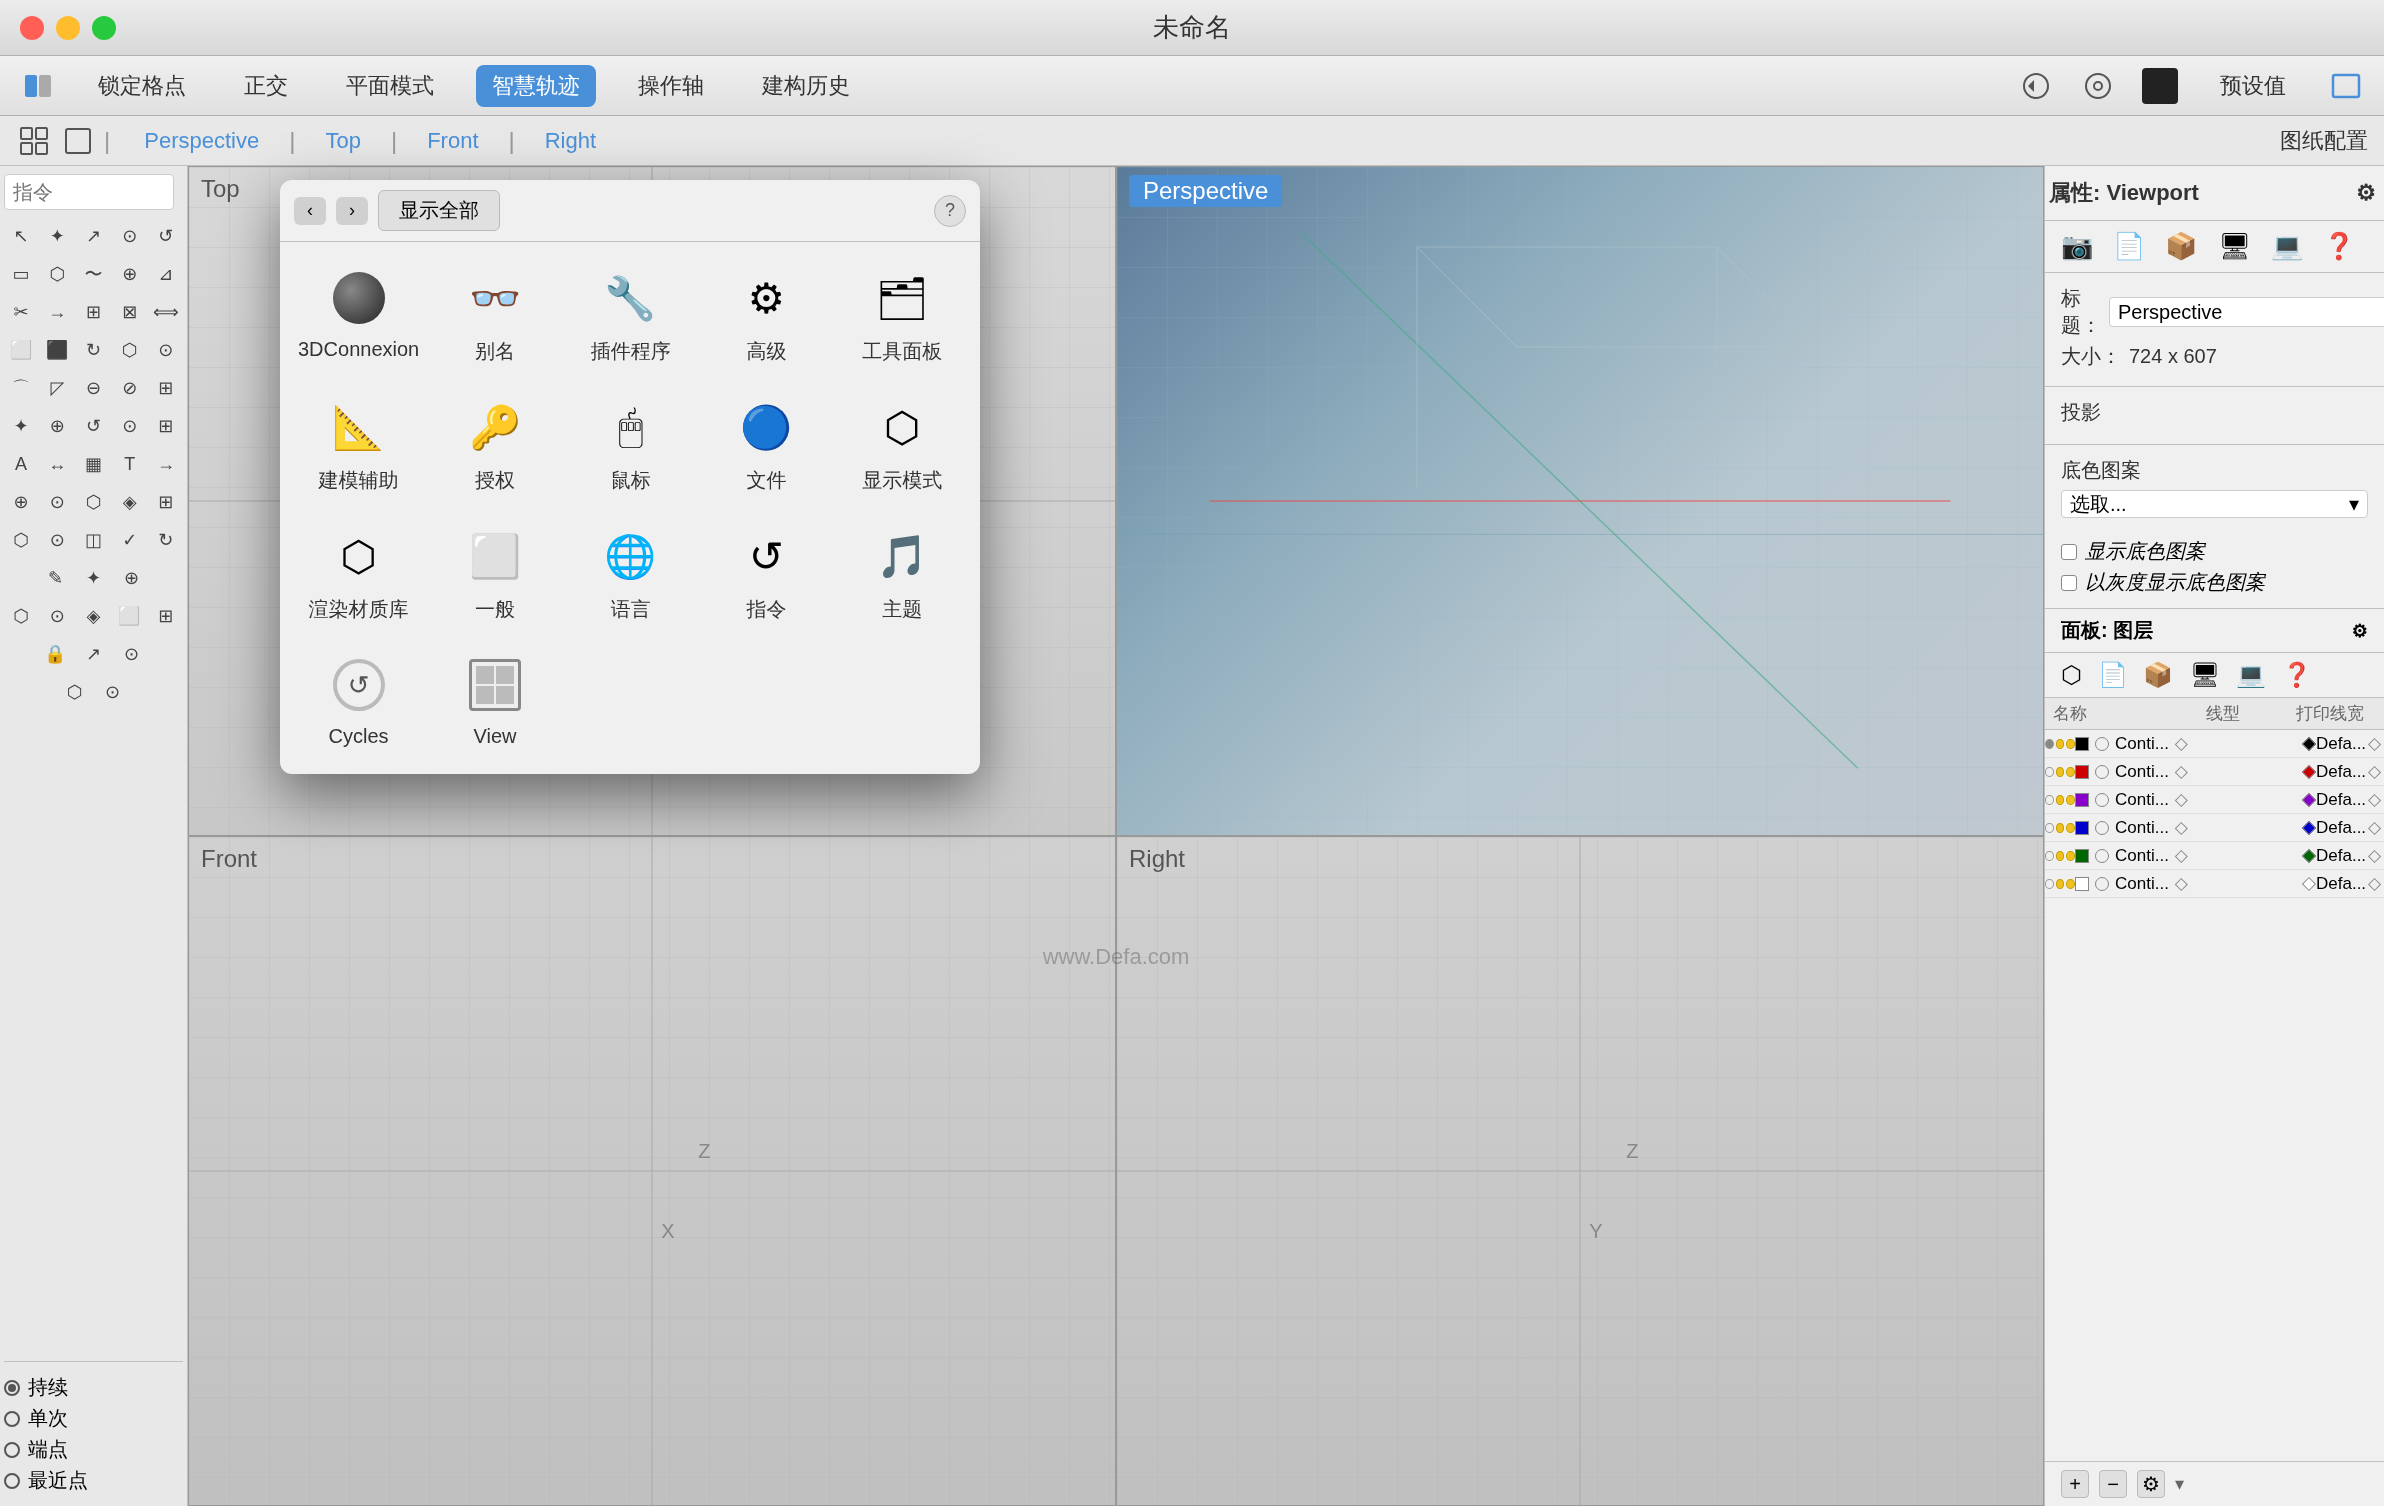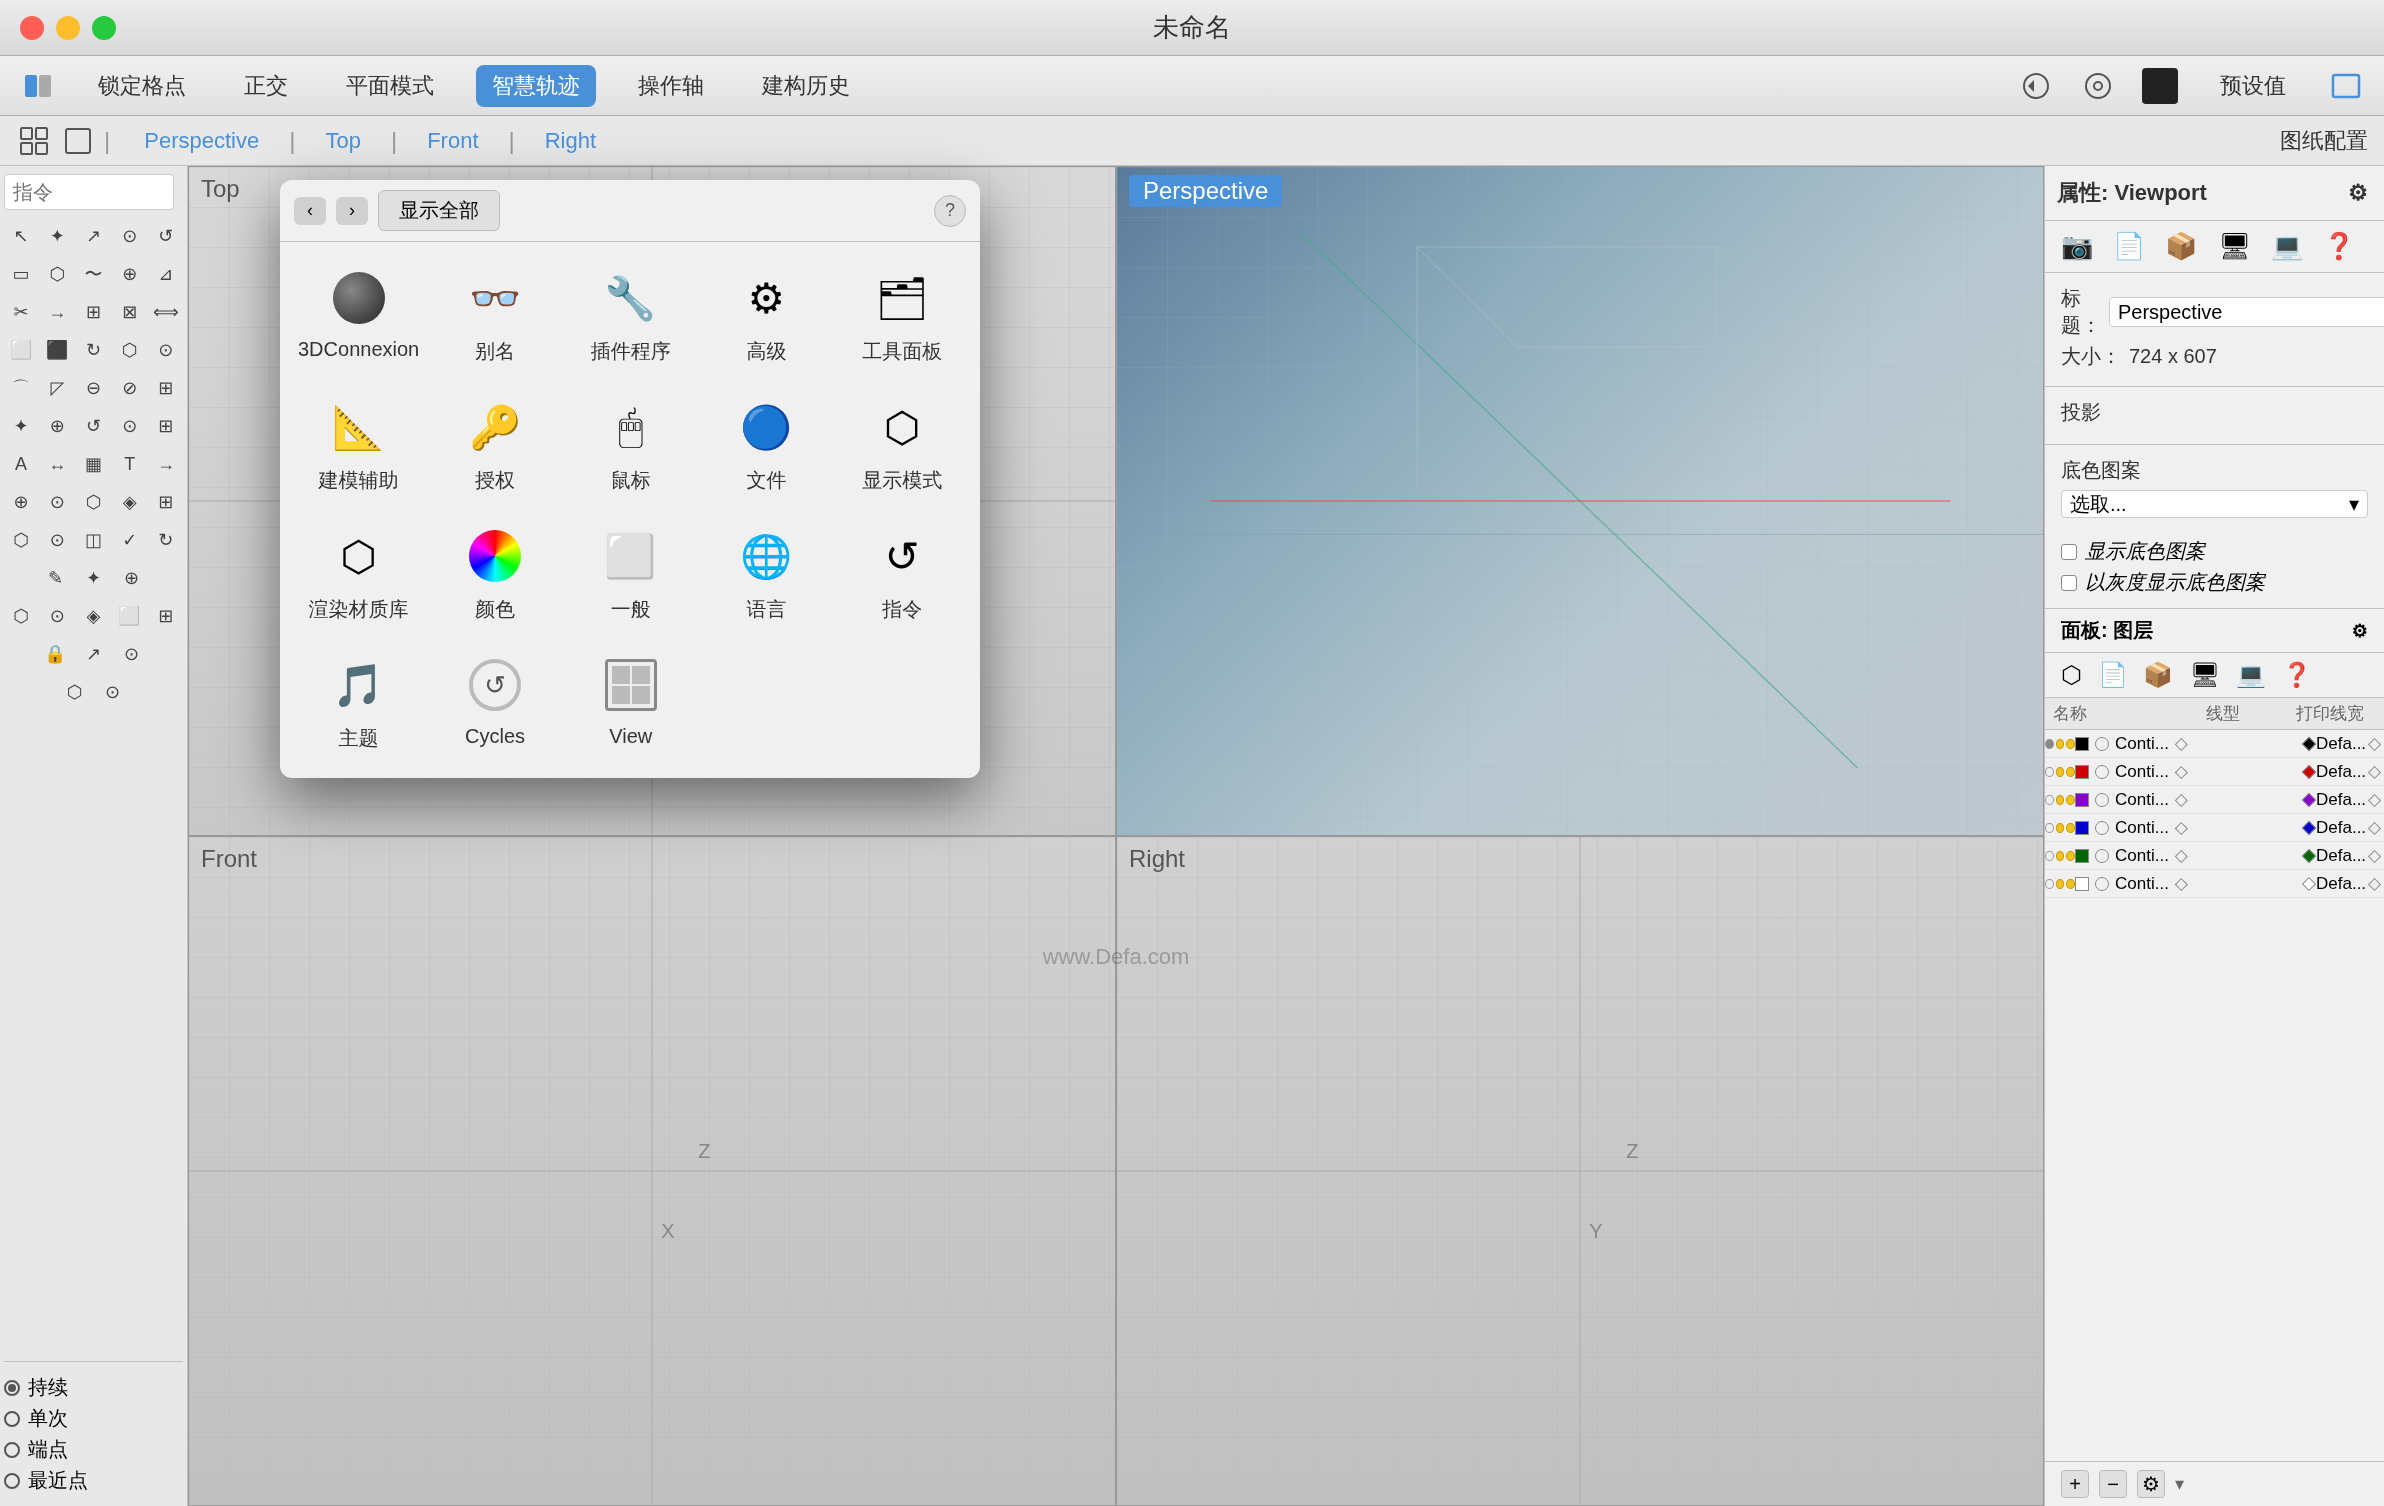--- a/index.html
+++ b/index.html
@@ -40,21 +40,21 @@
     .viewport-cell { position: relative; border: 1px solid #999; overflow: hidden; }
     .viewport-label { position: absolute; top: 8px; left: 12px; font-size: 24px; color: #555; font-weight: 500; z-index: 2; }
     .viewport-label.active { color: #fff; background: #4a90d9; padding: 2px 14px; border-radius: 4px; }
     .vp-top { background: linear-gradient(180deg, #d8d8d8 0%, #c8c8c8 100%); }
     .vp-perspective { background: linear-gradient(135deg, #5a7a9a 0%, #8aaabb 30%, #b8c8d0 60%, #c0c8d0 100%); }
     .vp-front { background: linear-gradient(180deg, #d0d0d0 0%, #c0c0c0 100%); }
     .vp-right { background: linear-gradient(180deg, #d0d0d0 0%, #c0c0c0 100%); }
 
     
     .right-panel { width: 340px; background: #f0f0f0; border-left: 1px solid #c0c0c0; display: flex; flex-direction: column; overflow: hidden; }
-    .right-panel-header { padding: 12px 12px; font-size: 22px; color: #333; font-weight: 600; border-bottom: 1px solid #c0c0c0; display: flex; justify-content: space-between; align-items: center; }
+    .right-panel-header { padding: 12px 4px; font-size: 22px; color: #333; font-weight: 600; border-bottom: 1px solid #c0c0c0; display: flex; justify-content: space-between; align-items: center; }
     .right-panel-section { padding: 12px 16px; border-bottom: 1px solid #c0c0c0; }
     .panel-label { font-size: 20px; color: #333; margin-bottom: 6px; }
     .panel-field { display: flex; align-items: center; gap: 8px; margin-bottom: 4px; }
     .panel-input { flex: 1; height: 30px; background: white; border: 1px solid #ccc; border-radius: 4px; padding: 0 8px; font-size: 20px; }
     .panel-text { font-size: 20px; color: #333; }
     .radio-group { display: flex; flex-direction: column; gap: 6px; }
     .radio-item { display: flex; align-items: center; gap: 8px; font-size: 20px; cursor: pointer; }
     .radio-dot { width: 16px; height: 16px; border-radius: 50%; border: 2px solid #888; display: flex; align-items: center; justify-content: center; }
     .radio-dot.checked::after { content: ''; width: 8px; height: 8px; border-radius: 50%; background: #333; }
     .checkbox-item { display: flex; align-items: center; gap: 8px; font-size: 20px; }
@@ -632,26 +632,20 @@
     <div class="dialog-icon-label">显示模式</div>
   </div>
           <div class="dialog-item">
     <div class="dialog-icon">
               <span style="font-size:42px;">⬡</span>
             </div>
     <div class="dialog-icon-label">渲染材质库</div>
   </div>
           <div class="dialog-item">
     <div class="dialog-icon">
-              <div class="icon-color"></div>
-            </div>
-    <div class="dialog-icon-label">颜色</div>
-  </div>
-          <div class="dialog-item">
-    <div class="dialog-icon">
               <span style="font-size:42px;">⬜</span>
             </div>
     <div class="dialog-icon-label">一般</div>
   </div>
           <div class="dialog-item">
     <div class="dialog-icon">
               <span style="font-size:42px;">🌐</span>
             </div>
     <div class="dialog-icon-label">语言</div>
   </div>

